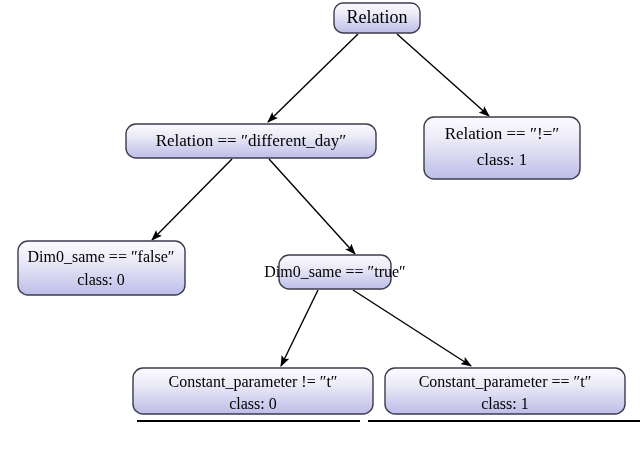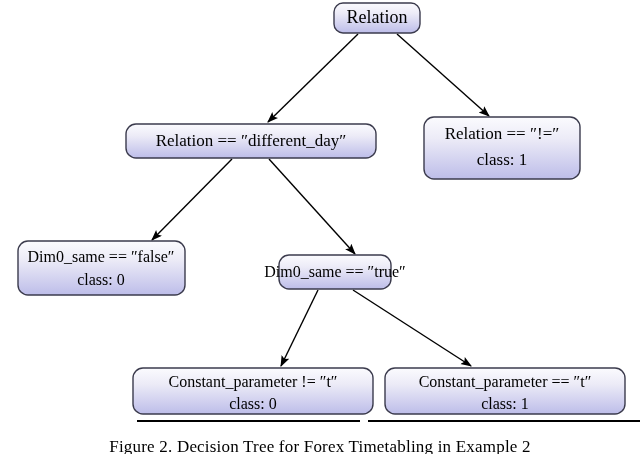--- a/index.html
+++ b/index.html
@@ -125,17 +125,14 @@
         <text class="node-text" x="505" y="383" font-size="16">Constant_parameter == ″t″</text>
         <text class="node-text" x="505" y="405" font-size="16">class: 1</text>
       </g>
 
     </g>
   </svg>
 
   <div class="rule" style="left:137px; top:420px; width:223px;"></div>
   <div class="rule" style="left:368px; top:420px; width:272px;"></div>
 
-  <div class="caption-layer">
-    <div class="caption-text">Figure 2. Decision Tree for Forex Timetabling in Example 2</div>
-  </div>
 
 </div>
 
 </body></html>

